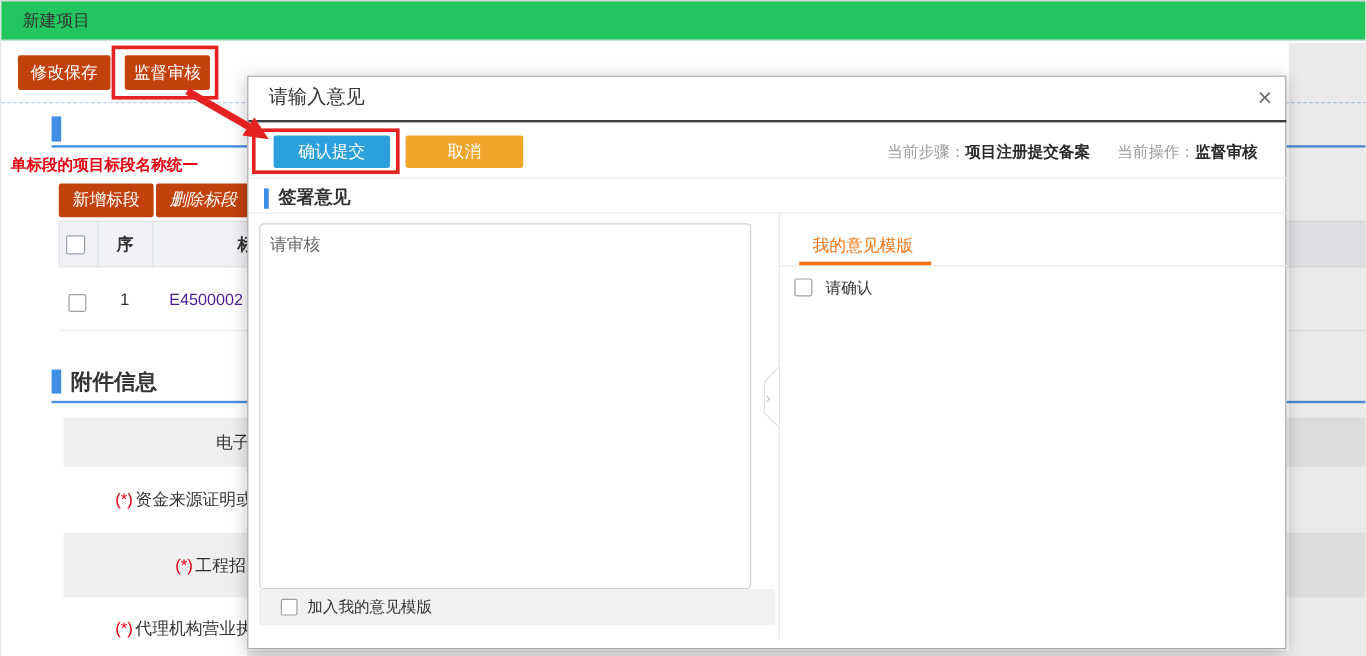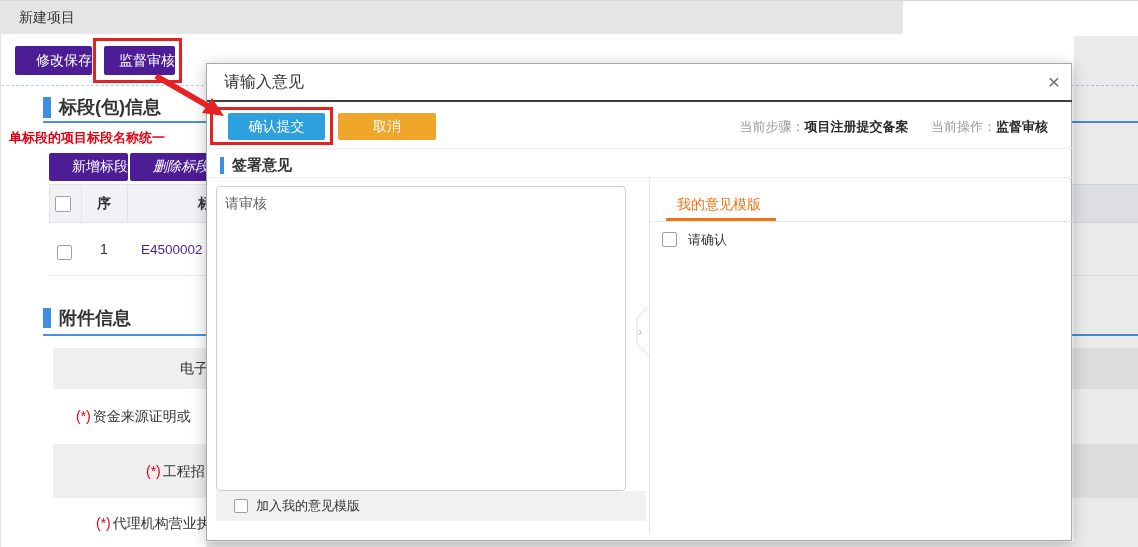--- a/index.html
+++ b/index.html
@@ -1,48 +1,47 @@
 <!DOCTYPE html>
 <html><head>
 <meta charset="utf-8">
 <style>
   * { margin:0; padding:0; box-sizing:border-box; }
   body { background:#ffffff; font-family:"Liberation Sans","DejaVu Sans",sans-serif; }
   #screen { position:relative; width:1138px; height:547px; overflow:hidden; background:#fff;
             border-top:1px solid #d8d8d8; border-left:1px solid #e4e4e4; }
   .abs { position:absolute; }
-  .btn-blue { background:#4c1d95; color:#fff; font-size:14px; text-align:right; border:none; cursor:pointer; border-radius:2px; }
+  .btn-blue { background:#c2410c; color:#fff; font-size:14px; text-align:center; border:none; cursor:pointer; border-radius:2px; }
   .cb { width:15px; height:15px; background:#fff; border:1px solid #9aa0a8; border-radius:2px; }
   .sec-bar { width:8px; background:#3e8ee6; }
   .sec-title { font-size:18px; font-weight:bold; color:#333; white-space:nowrap; }
   .sec-line { height:2px; background:#4a90e2; }
   .lbl { font-size:14px; color:#333; white-space:nowrap; }
   .req { color:#e60012; margin-right:2px; }
   .dlg-btn { font-size:14px; color:#fff; text-align:center; border:none; cursor:pointer; border-radius:2px; }
   .gray-mask { background:rgba(80,80,80,0.12); }
   .red-box { border:3px solid #e52222; background:transparent; }
   .muted { color:#9a9a9a; }
   .strong { color:#2b2b2b; font-weight:bold; }
 </style>
 </head>
 <body>
 
 <div id="screen">
 
-  <div class="abs" style="left:0;top:0;width:902px;height:33px;background:#e5e5e5;border-bottom:1px solid #e6e6e6;">
+  <div class="abs" style="left:0;top:0;width:1138px;height:33px;background:#22c55e;border-bottom:1px solid #e6e6e6;">
     <span class="abs" style="left:18px;top:0;line-height:33px;font-size:14px;color:#333;">新建项目</span>
   </div>
 
   <button class="abs btn-blue" style="left:14px;top:45px;width:77px;height:29px;">修改保存</button>
   <button class="abs btn-blue" style="left:103px;top:45px;width:71px;height:29px;">监督审核</button>
 
   <div class="abs" style="left:0;top:84px;width:1138px;height:0;border-top:1px dashed #b9cfe9;"></div>
 
   <div class="abs sec-bar" style="left:42px;top:96px;height:21px;"></div>
-  <span class="abs sec-title" style="left:58px;top:92px;line-height:28px;">标段(包)信息</span>
   <div class="abs sec-line" style="left:42px;top:120px;width:1096px;"></div>
 
   <span class="abs" style="left:8px;top:128px;font-size:13px;font-weight:bold;color:#e60012;line-height:18px;white-space:nowrap;">单标段的项目标段名称统一</span>
 
   <button class="abs btn-blue" style="left:48px;top:152px;width:79px;height:28px;">新增标段</button>
   <button class="abs btn-blue" style="left:129px;top:152px;width:79px;height:28px;font-style:italic;">删除标段</button>
 
   <div class="abs" style="left:48px;top:183px;width:1090px;height:39px;background:#f0f2f5;border:1px solid #e0e3e7;"></div>
   <div class="abs cb" style="left:54px;top:195px;width:16px;height:16px;"></div>
   <div class="abs" style="left:80px;top:183px;width:1px;height:39px;background:#e0e3e7;"></div>
@@ -58,21 +57,21 @@
   <div class="abs sec-bar" style="left:42px;top:307px;height:20px;"></div>
   <span class="abs sec-title" style="left:58px;top:303px;line-height:28px;">附件信息</span>
   <div class="abs sec-line" style="left:42px;top:333px;width:1096px;"></div>
 
   <div class="abs" style="left:52px;top:347px;width:1086px;height:41px;background:#efefef;"></div>
   <div class="abs lbl" style="left:177px;top:347px;line-height:41px;">
     <span class="req"></span><span>电子</span>
   </div>
 
   <div class="abs" style="left:52px;top:388px;width:1086px;height:55px;background:#fff;"></div>
-  <div class="abs lbl" style="left:75px;top:388px;line-height:55px;text-align:right;">
+  <div class="abs lbl" style="left:95px;top:388px;line-height:55px;text-align:right;">
     <span class="req">(*)</span><span>资金来源证明或</span>
   </div>
 
   <div class="abs" style="left:52px;top:443px;width:1086px;height:54px;background:#efefef;"></div>
   <div class="abs lbl" style="left:145px;top:443px;line-height:54px;">
     <span class="req">(*)</span><span>工程招</span>
   </div>
 
   <div class="abs" style="left:52px;top:497px;width:1086px;height:50px;background:#fff;"></div>
   <div class="abs lbl" style="left:95px;top:497px;line-height:50px;">

